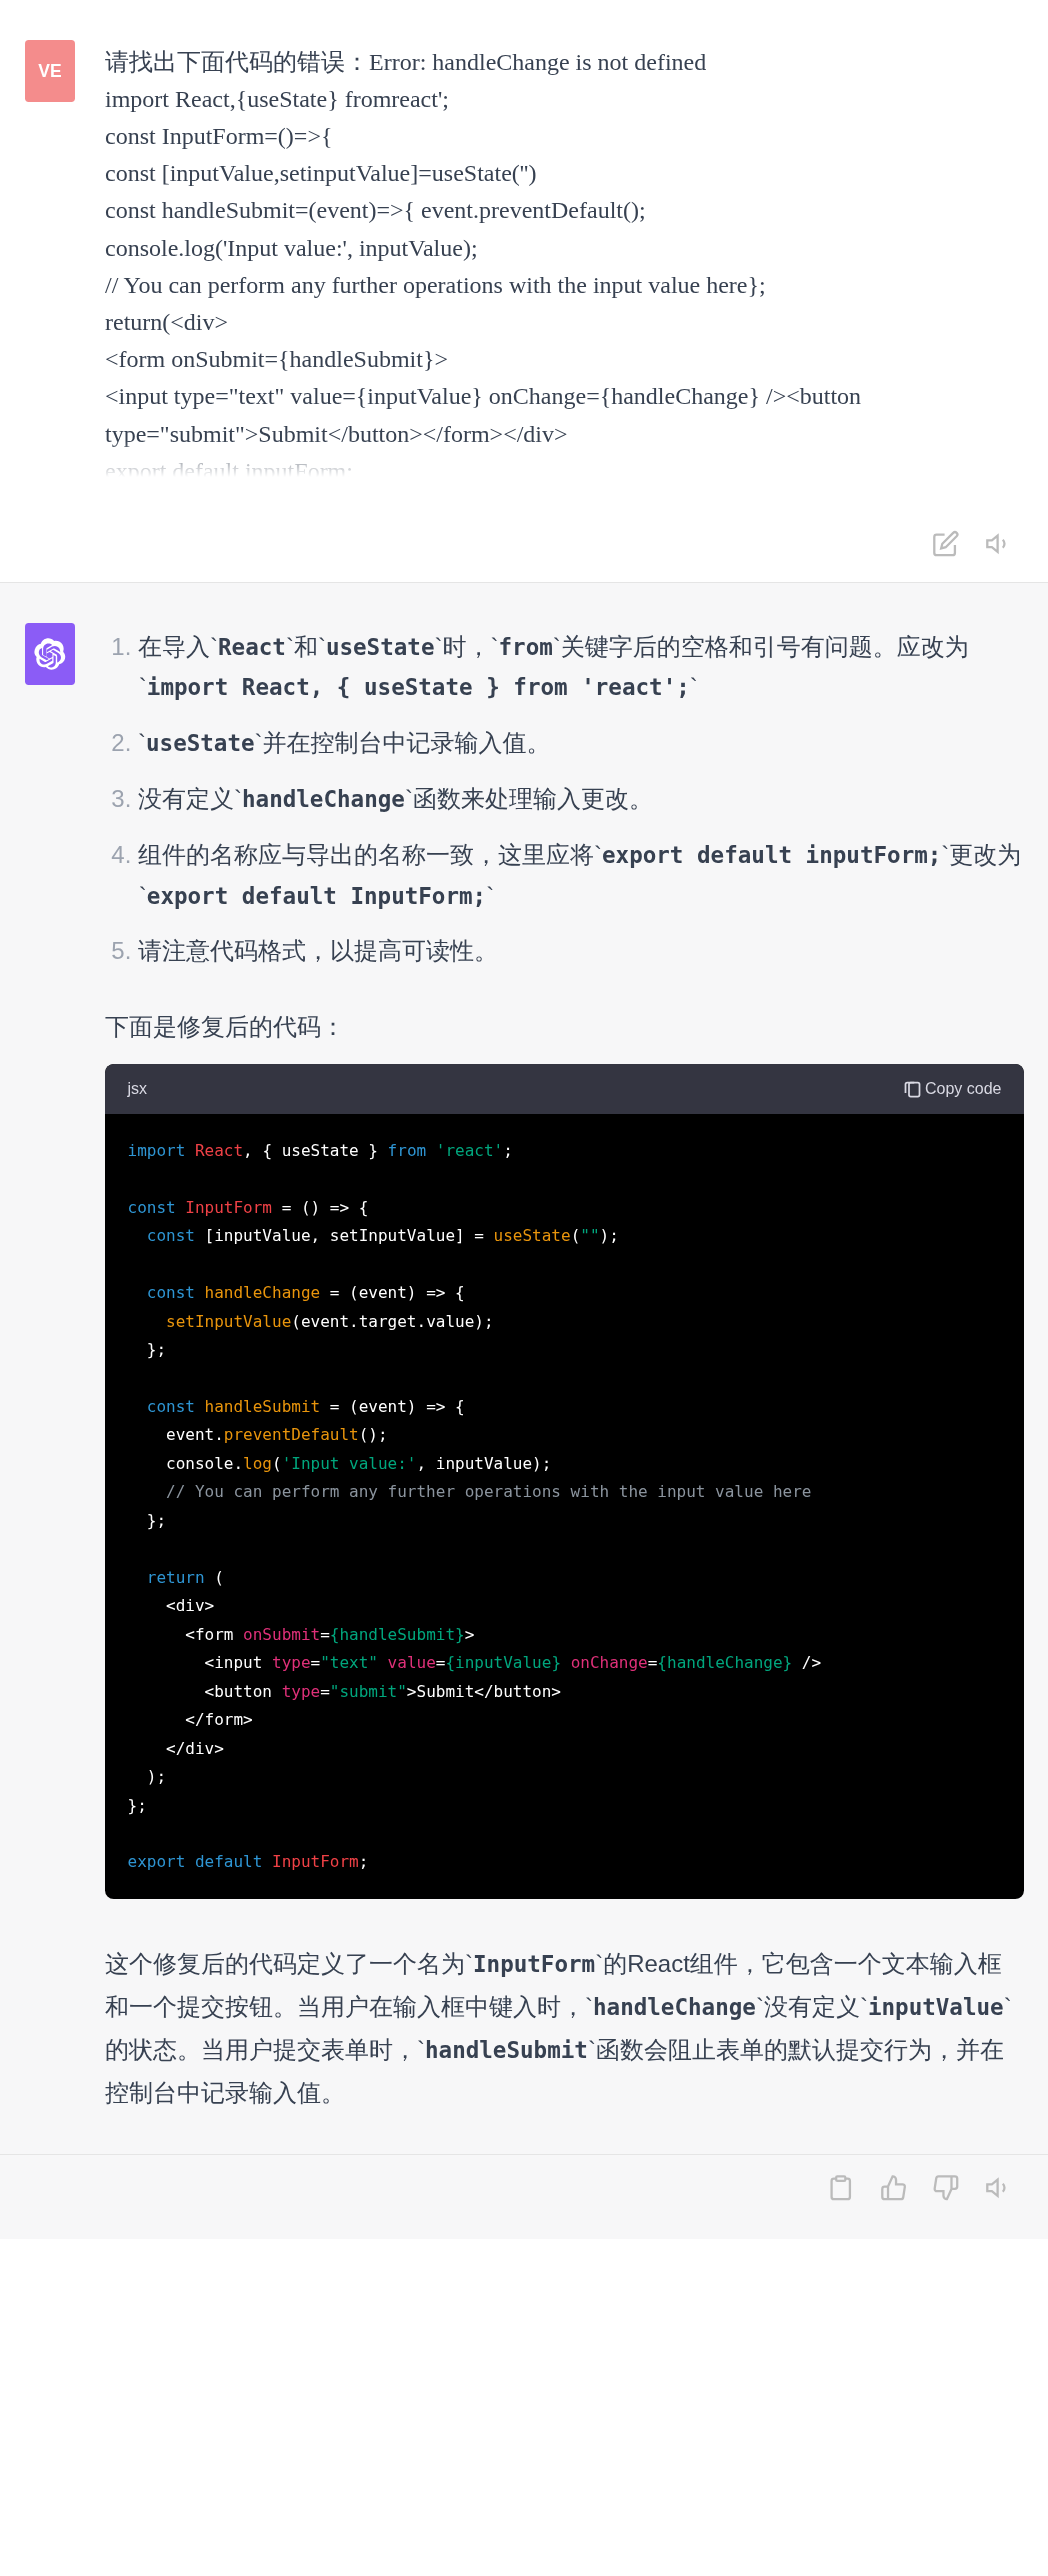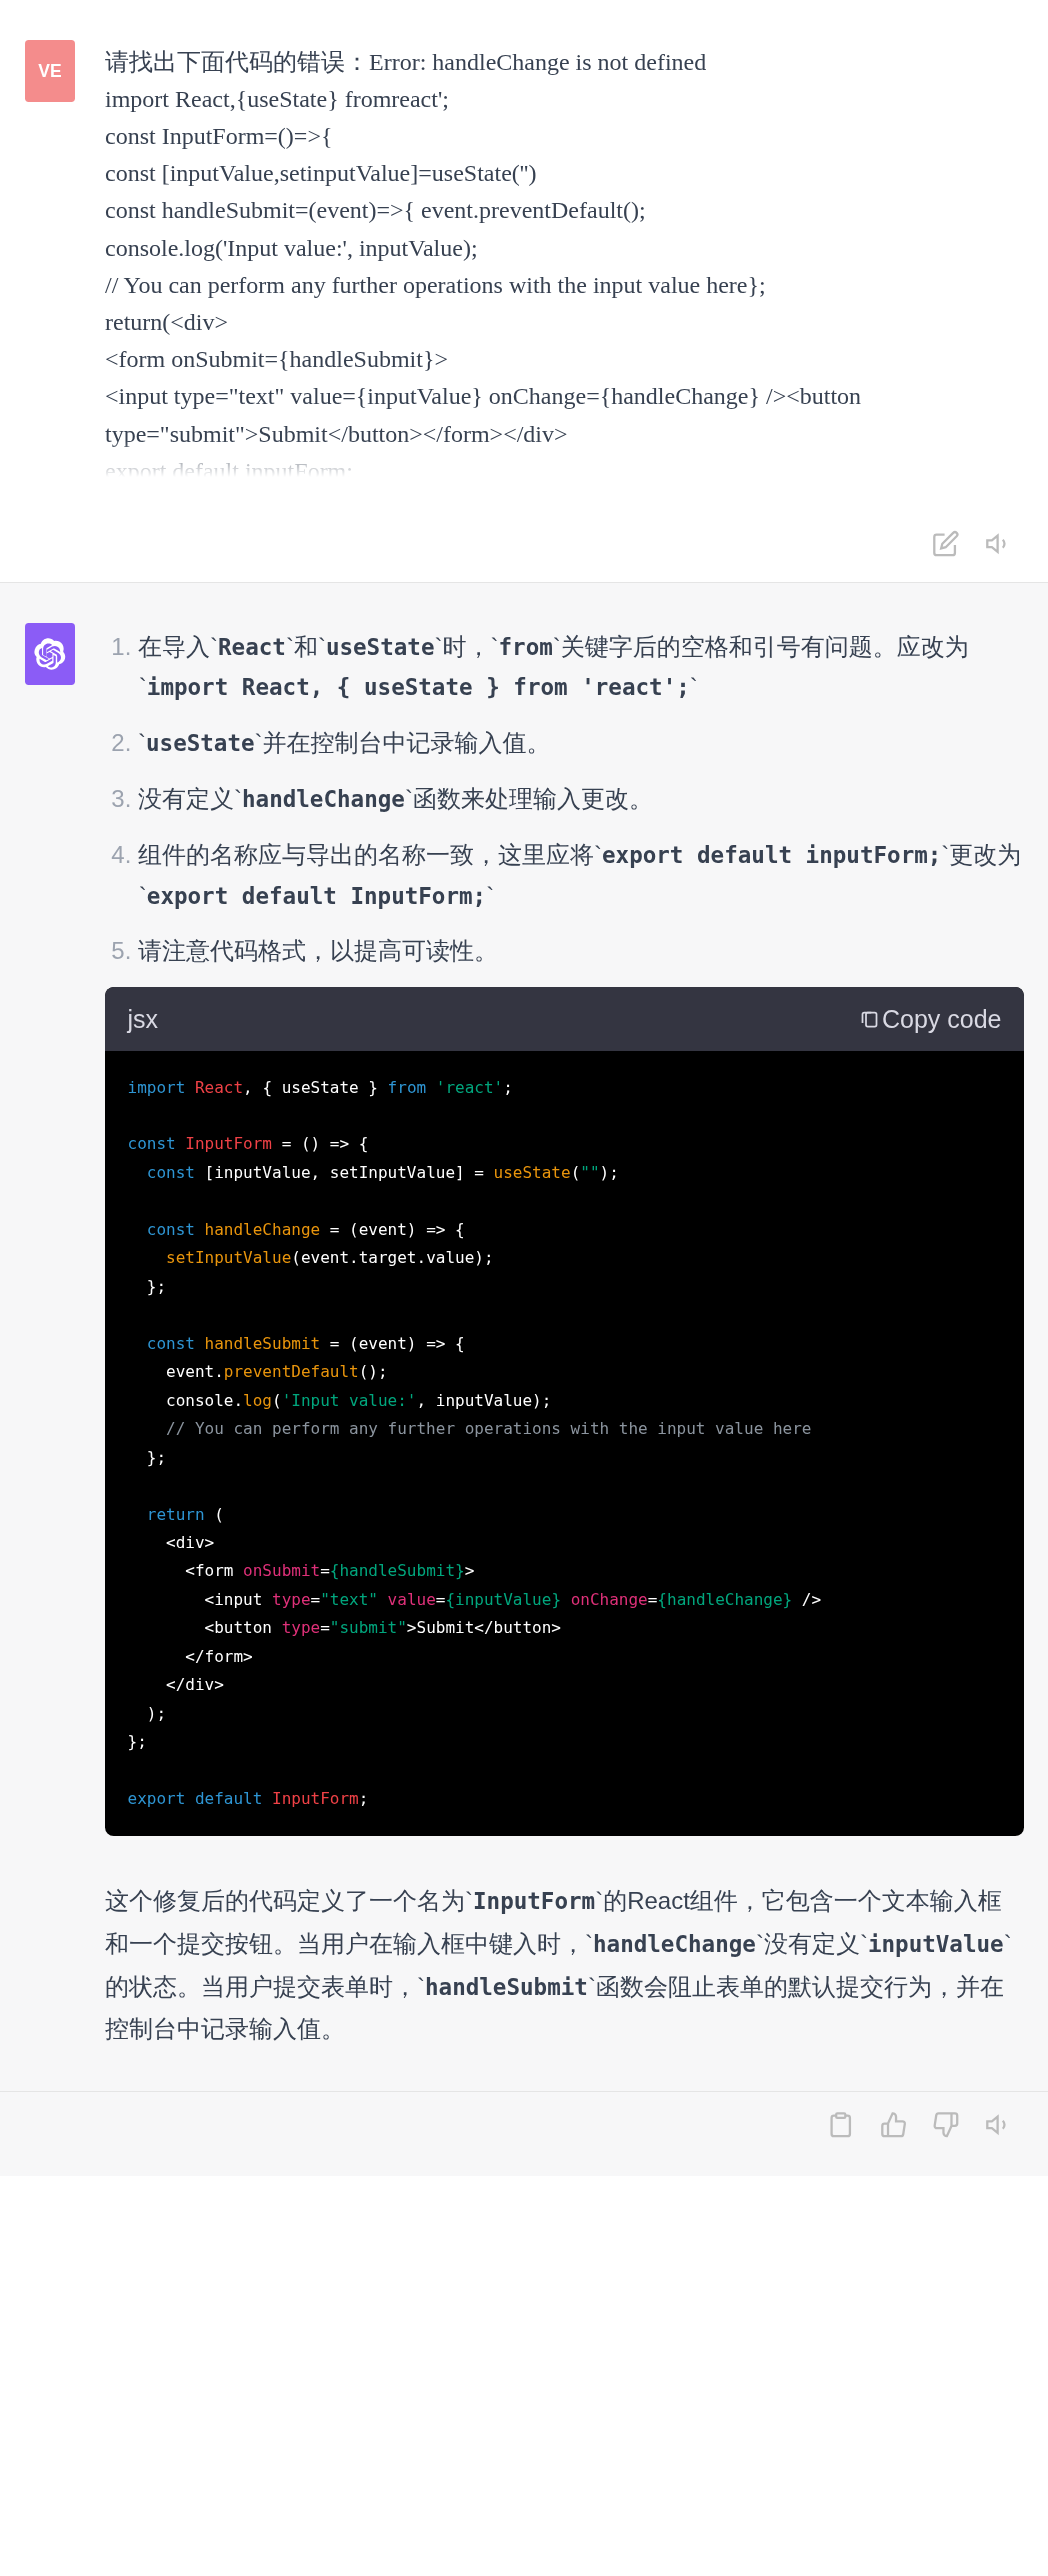--- a/index.html
+++ b/index.html
@@ -18,21 +18,21 @@
   .actions { display: flex; gap: 25px; justify-content: flex-end; padding: 12.5px 37px 25px 0; }
   .action-icon { width: 27.5px; height: 27.5px; color: #bbb; cursor: pointer; }
   .action-icon svg { width: 100%; height: 100%; }
   .intro { margin-bottom: 31px; }
   ol.points { list-style: decimal; padding-left: 0; margin-left: -6.2px; counter-reset: item; }
   ol.points li { margin-bottom: 15px; line-height: 1.7; padding-left: 12.5px; list-style-position: inside; text-indent: -27.5px; margin-left: 27.5px; }
   ol.points li::marker { color: #9ca3af; }
   code.inline { font-family: ui-monospace, Menlo, Consolas, monospace; font-weight: 700; font-size: 0.94em; }
   .subhead { margin-top: 36px; margin-bottom: 19px; }
   .codeblock { background: #000; border-radius: 8.7px; overflow: hidden; margin-top: 12.5px; }
-  .code-header { background: #343541; color: #d9d9e3; display: flex; justify-content: space-between; align-items: center; padding: 12.5px 22.5px; font-size: 25px; text-align: right; }
+  .code-header { background: #343541; color: #d9d9e3; display: flex; justify-content: space-between; align-items: center; padding: 12.5px 22.5px; font-size: 16px; text-align: right; }
   .copy { display: flex; align-items: center; gap: 2px; color: #d9d9e3; cursor: pointer; }
   .copy svg { width: 21px; height: 21px; }
   pre.code { padding: 22.5px; font-family: ui-monospace, Menlo, Consolas, monospace; font-size: 16px; line-height: 1.78; color: #fff; overflow-x: auto; white-space: pre; }
   .tok-kw { color: #2e95d3; } 
   .tok-red { color: #ef4146; } 
   .tok-fn { color: #e9950c; } 
   .tok-str { color: #00a67d; } 
   .tok-attr { color: #df3079; } 
   .tok-jsxfn { color: #00a67d; } 
   .tok-cmt { color: #8b949e; }
@@ -90,20 +90,21 @@
         </li>
         <li>
           <span>没有定义</span>`<code class="inline">handleChange</code>`<span>函数来处理输入更改。</span>
         </li>
         <li>
           <span>组件的名称应与导出的名称一致，这里应将</span>`<code class="inline">export default inputForm;</code>`<span>更改为</span>`<code class="inline">export default InputForm;</code>`
         </li>
         <li>请注意代码格式，以提高可读性。</li>
       </ol>
 
+      <p class="subhead">下面是修复后的代码：</p>
 
       <div class="codeblock">
         <div class="code-header">
           <span>jsx</span>
           <span class="copy">
             <svg viewBox="0 0 24 24" fill="none" stroke="currentColor" stroke-width="2">
                 <rect x="8" y="4" width="12" height="16" rx="2"></rect>
                 <path d="M4 16V6a2 2 0 0 1 2-2h8"></path>
               </svg>
             <span>Copy code</span>

